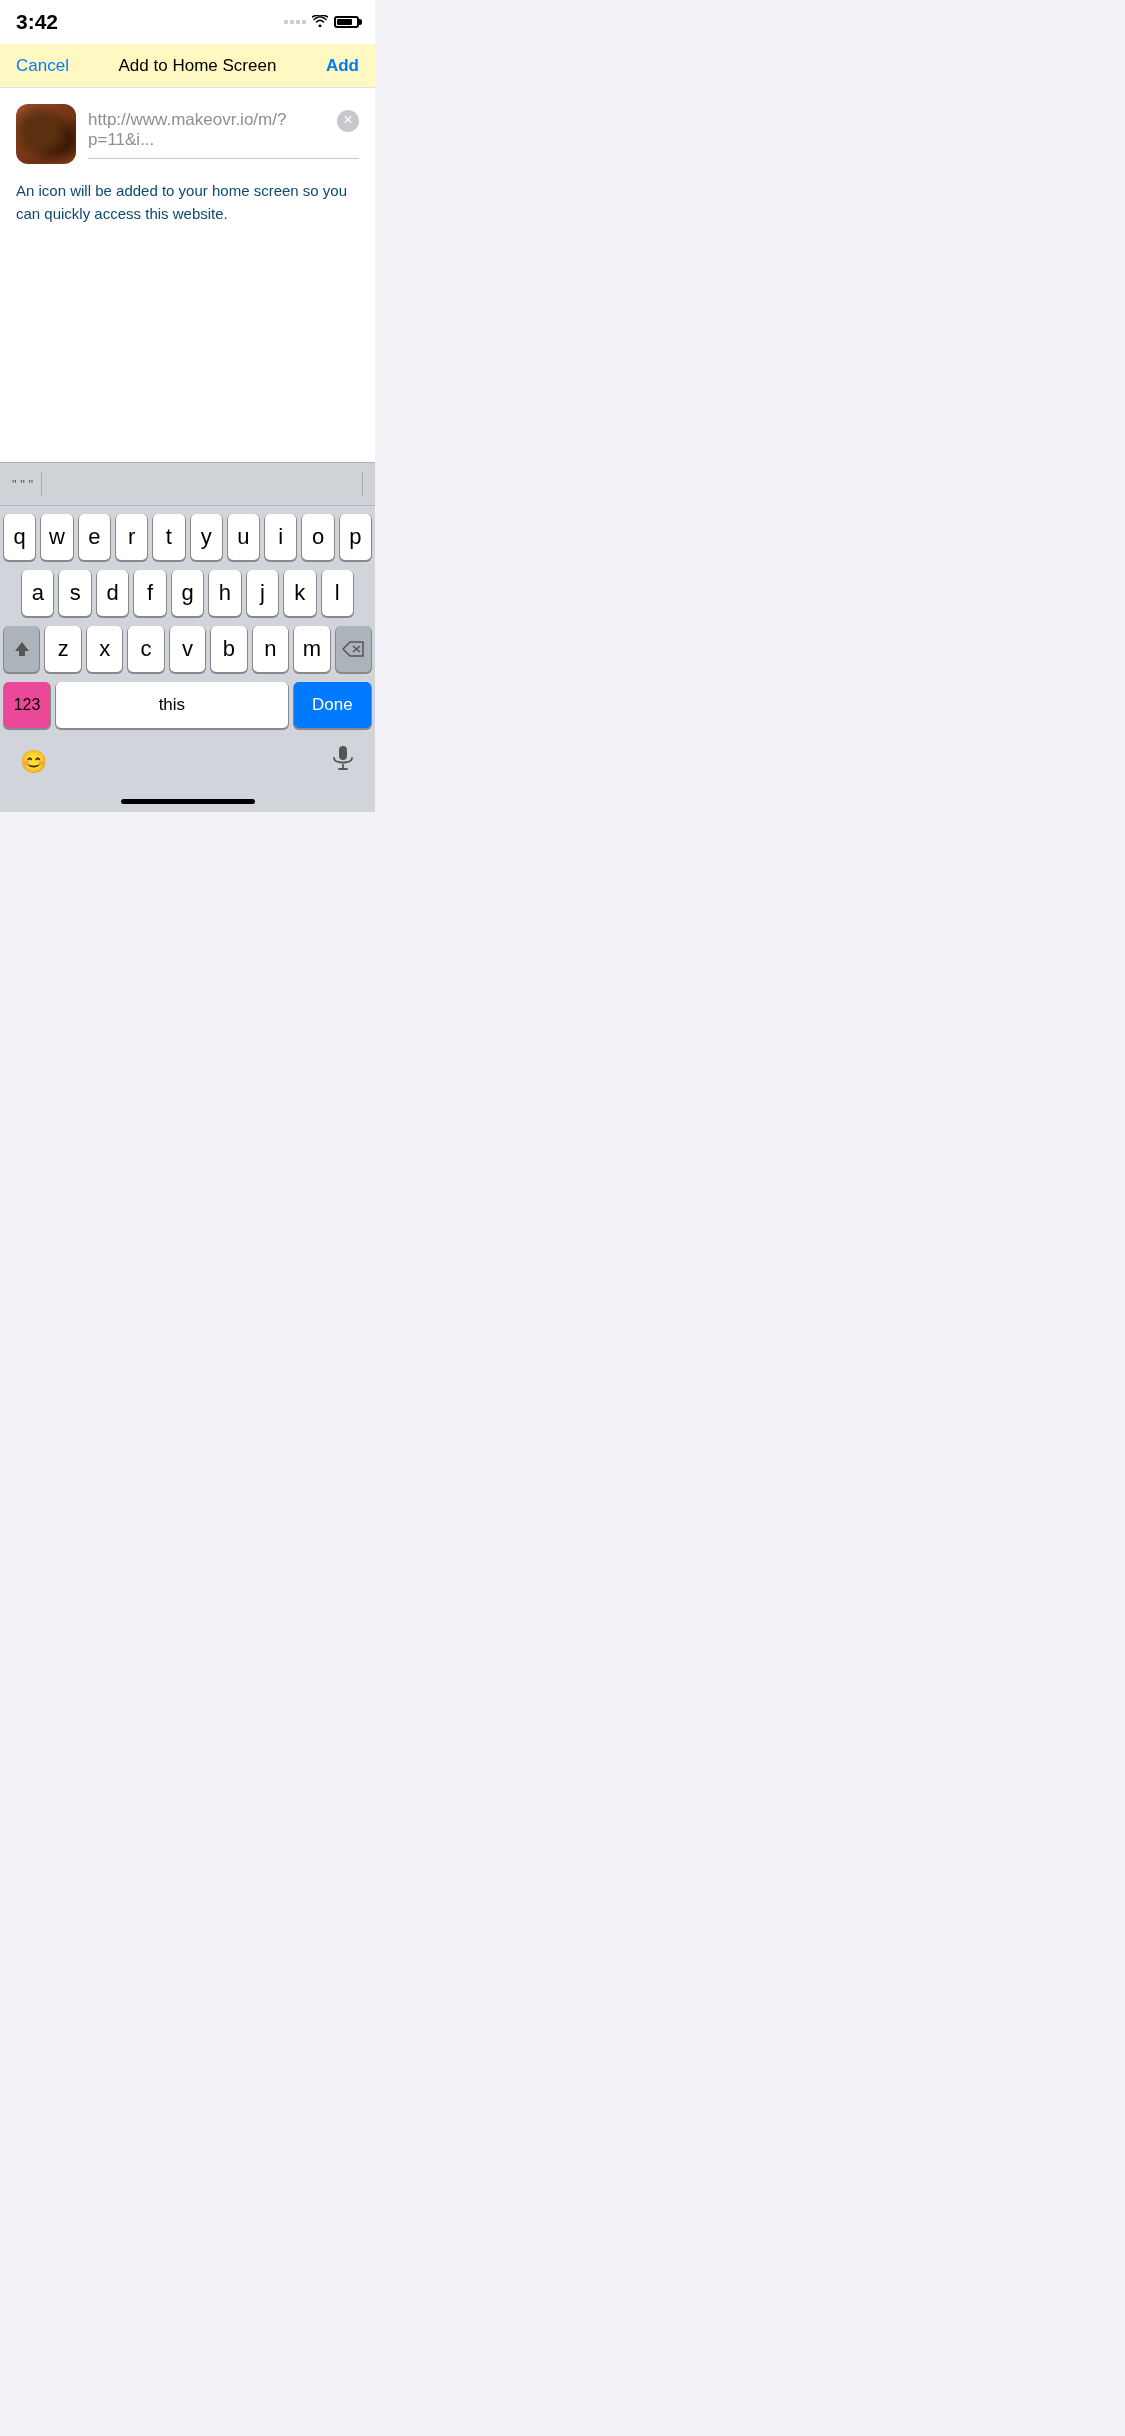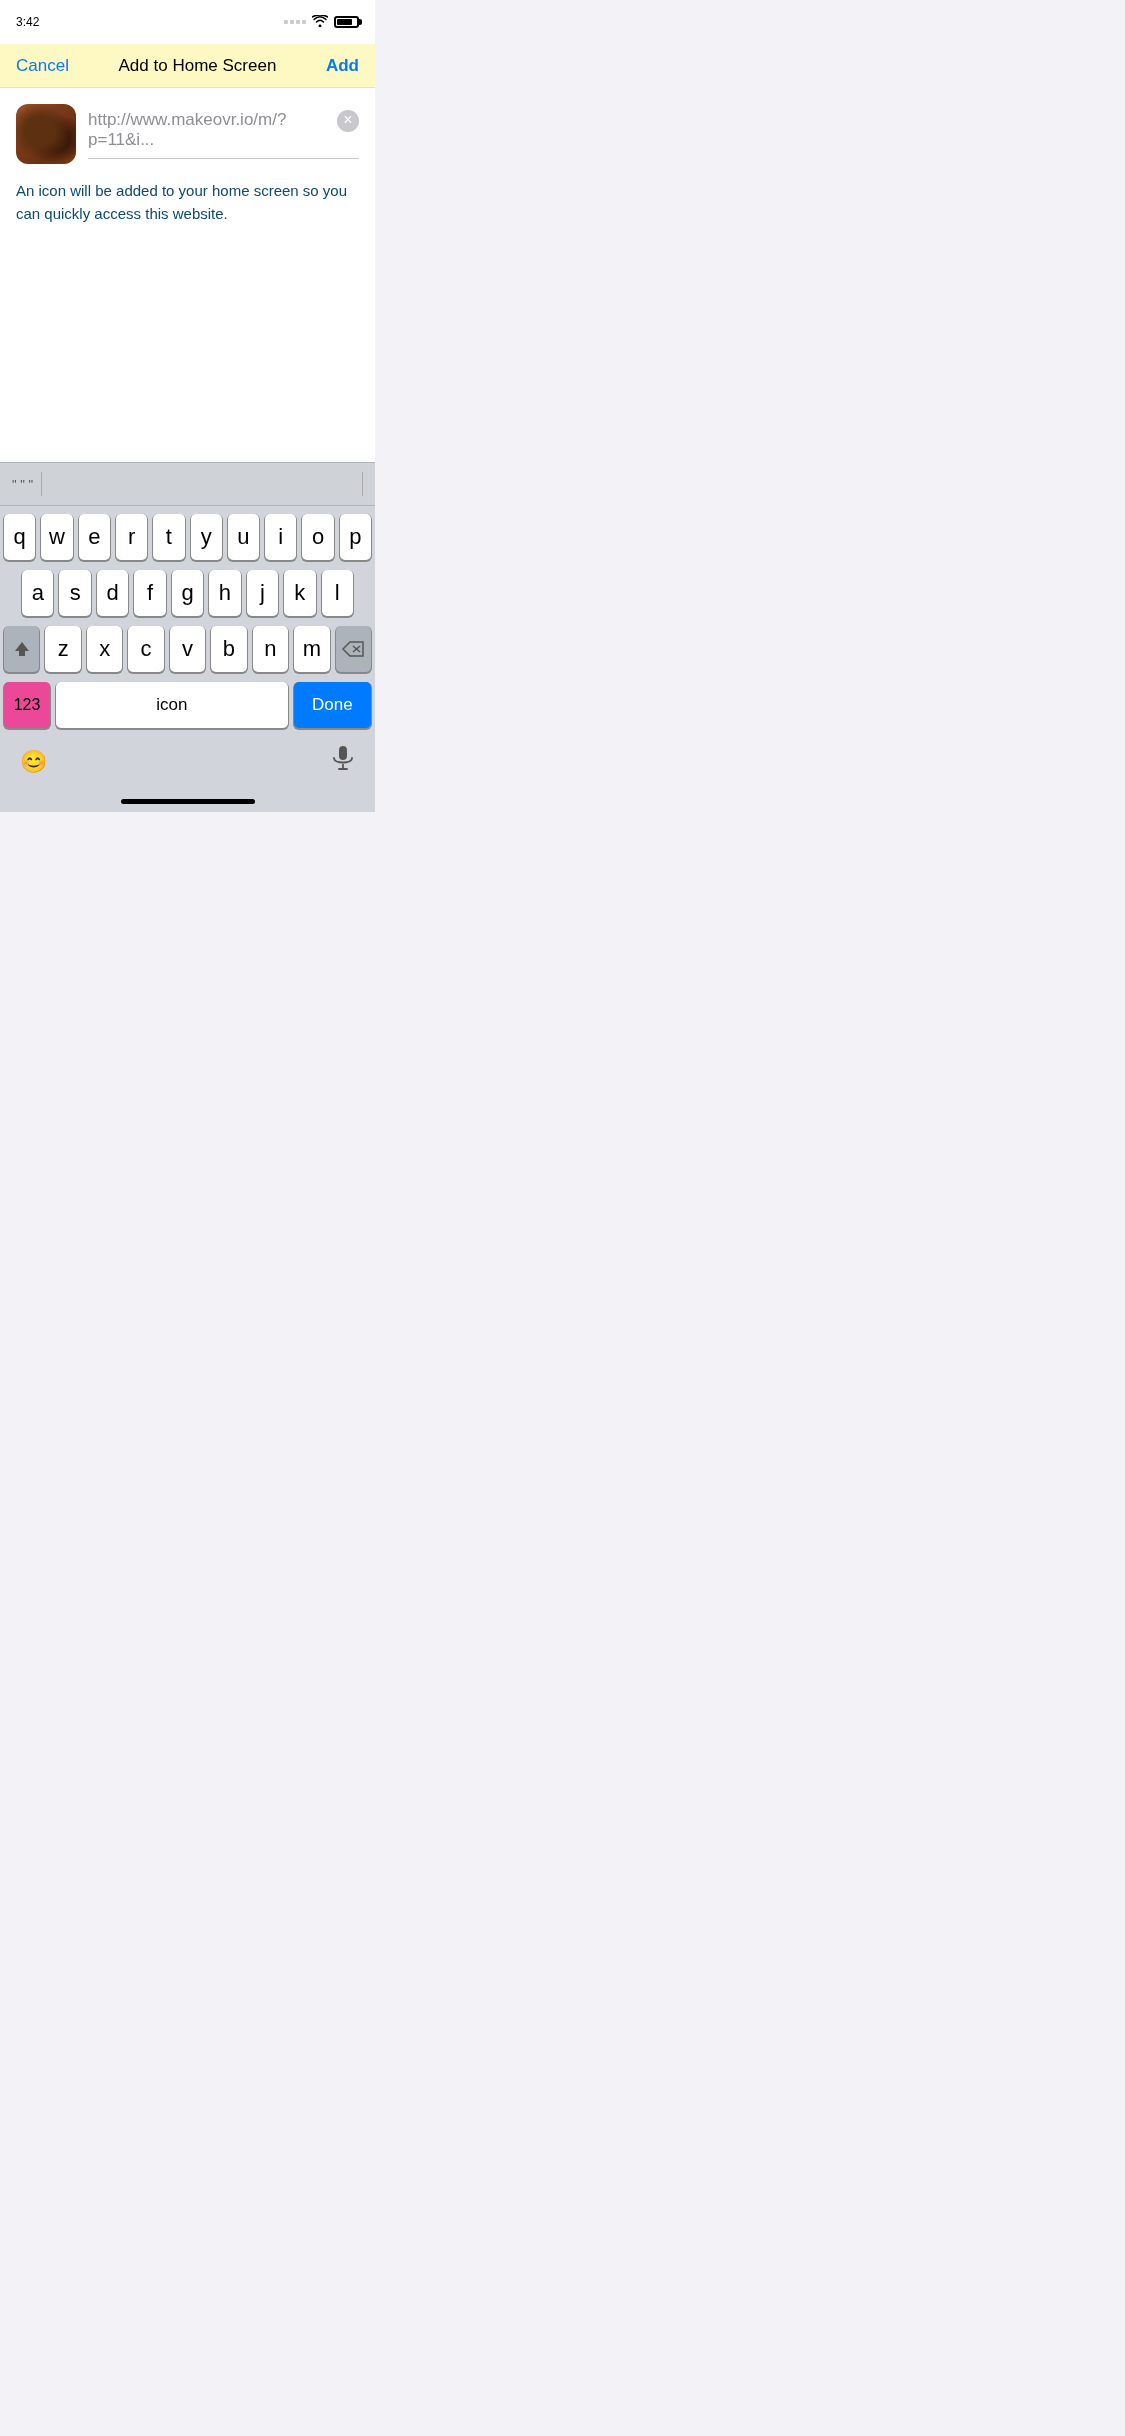--- a/index.html
+++ b/index.html
@@ -17,22 +17,22 @@
     
     .status-bar {
       height: 44px;
       background: white;
       display: flex;
       align-items: center;
       justify-content: space-between;
       padding: 0 16px;
     }
     .status-time {
-      font-size: 12px;
-      font-weight: 400;
+      font-size: 21px;
+      font-weight: 700;
       color: #000;
     }
     .status-icons {
       display: flex;
       align-items: center;
       gap: 6px;
     }
     .signal-dots {
       display: flex;
       gap: 2px;
@@ -422,21 +422,21 @@
           <line x1="18" y1="5" x2="11" y2="11" stroke="#555" stroke-width="1.5"></line>
         </svg>
       </div>
     </div>
 
     <div class="key-row">
       <div class="key key-gray key-123">
         <span>123</span>
       </div>
       <div class="key key-space">
-        <span>icon</span>
+        <span>this</span>
       </div>
       <div class="key key-done">
         <span>Done</span>
       </div>
     </div>
 
   </div>
 
   <div class="bottom-bar">
     <span class="emoji-key">😊</span>

